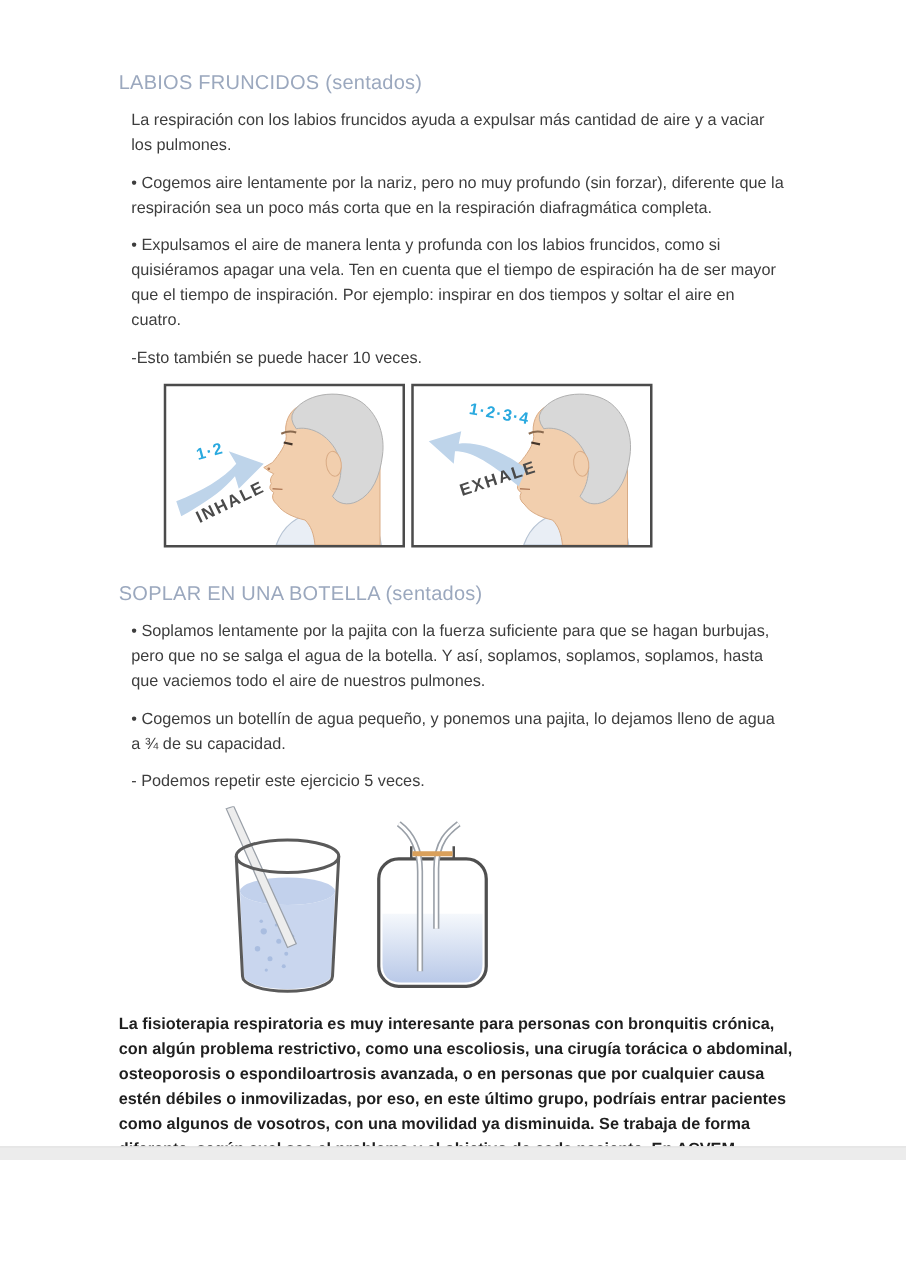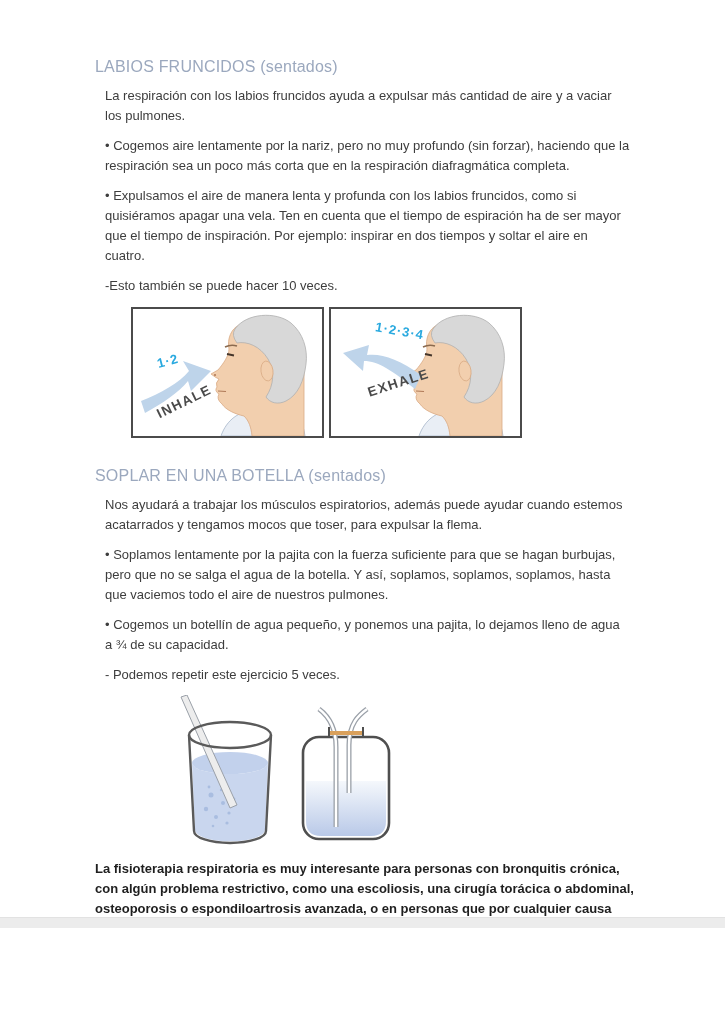--- a/index.html
+++ b/index.html
@@ -41,21 +41,21 @@
 </style>
 </head>
 <body>
 
 <div class="page">
   <div class="content">
 
     <div>
       <h2 class="section-heading">LABIOS FRUNCIDOS (sentados)</h2>
       <p class="body-para">La respiración con los labios fruncidos ayuda a expulsar más cantidad de aire y a vaciar los pulmones.</p>
-      <p class="body-para">• Cogemos aire lentamente por la nariz, pero no  muy profundo (sin forzar), haciendo que la respiración sea un poco más corta que en la respiración diafragmática completa.</p>
+      <p class="body-para">• Cogemos aire lentamente por la nariz, pero no  muy profundo (sin forzar), diferente que la respiración sea un poco más corta que en la respiración diafragmática completa.</p>
       <p class="body-para">• Expulsamos el aire de manera lenta y profunda con los labios fruncidos, como si quisiéramos apagar una vela. Ten en cuenta que el tiempo de espiración ha de ser mayor que el tiempo de inspiración. Por ejemplo: inspirar en dos tiempos y soltar el aire en cuatro.</p>
       <p class="body-para">-Esto también se puede hacer 10 veces.</p>
 
       <div class="figures-row">
 
         <div class="figure-box">
           <svg width="189" height="127" viewBox="0 0 189 127">
             <path d="M88,127 C94,110 106,103 120,101 L152,96 C164,101 170,112 172,127 Z" fill="#e9eef5" stroke="#b7c4d4" stroke-width="1"></path>
             <path d="M106,16 C98,20 94,30 96,40 C96,47 90,55 85,61 L78,65 Q83,69 86,70 Q82,74 84,78 Q81,82 86,85 Q83,90 89,95 C93,101 102,105 111,107 C116,112 118,118 119,127 L171,127 L171,45 C166,25 133,8 106,16 Z" fill="#f2cfae" stroke="#d9ab85" stroke-width="0.8"></path>
             <path d="M102,20 C113,4 143,2 158,14 C170,24 175,40 173,55 C171,72 165,86 153,92 C145,96 137,94 133,88 C141,76 142,62 135,50 C127,37 114,32 104,34 Q98,26 102,20 Z" fill="#d8d8d8" stroke="#b0b0b0" stroke-width="0.8"></path>
@@ -83,21 +83,20 @@
             <path d="M90,66 C68,50 50,44 36,46 L38,36 L12,44 L32,62 L33,52 C47,52 62,62 84,80 Z" fill="#bed4ea"></path>
             <text class="count-label" transform="rotate(10 78 24)" x="44" y="28">1·2·3·4</text>
             <text class="arrow-label" transform="rotate(-18 62 76)" x="36" y="80">EXHALE</text>
           </svg>
         </div>
       </div>
     </div>
 
     <div class="section-2">
       <h2 class="section-heading">SOPLAR EN UNA BOTELLA (sentados)</h2>
-      <p class="body-para">Nos ayudará a trabajar los músculos espiratorios, además puede ayudar cuando estemos acatarrados y tengamos mocos que toser, para expulsar la flema.</p>
       <p class="body-para">• Soplamos lentamente por la pajita con la fuerza suficiente para que se hagan burbujas, pero que no se salga el agua de la botella.  Y así, soplamos, soplamos, soplamos, hasta que vaciemos todo el aire de nuestros pulmones.</p>
       <p class="body-para">• Cogemos un botellín de agua pequeño, y ponemos una pajita, lo dejamos lleno de agua a ¾ de su capacidad.</p>
       <p class="body-para">- Podemos repetir este ejercicio 5 veces.</p>
 
       <svg class="glass-bottle" width="250" height="150" viewBox="0 0 250 150">
         <defs>
           <linearGradient id="wg" x1="0" y1="0" x2="0" y2="1">
             <stop offset="0" stop-color="#f5f8fc"></stop>
             <stop offset="1" stop-color="#b9c9e8"></stop>
           </linearGradient>

